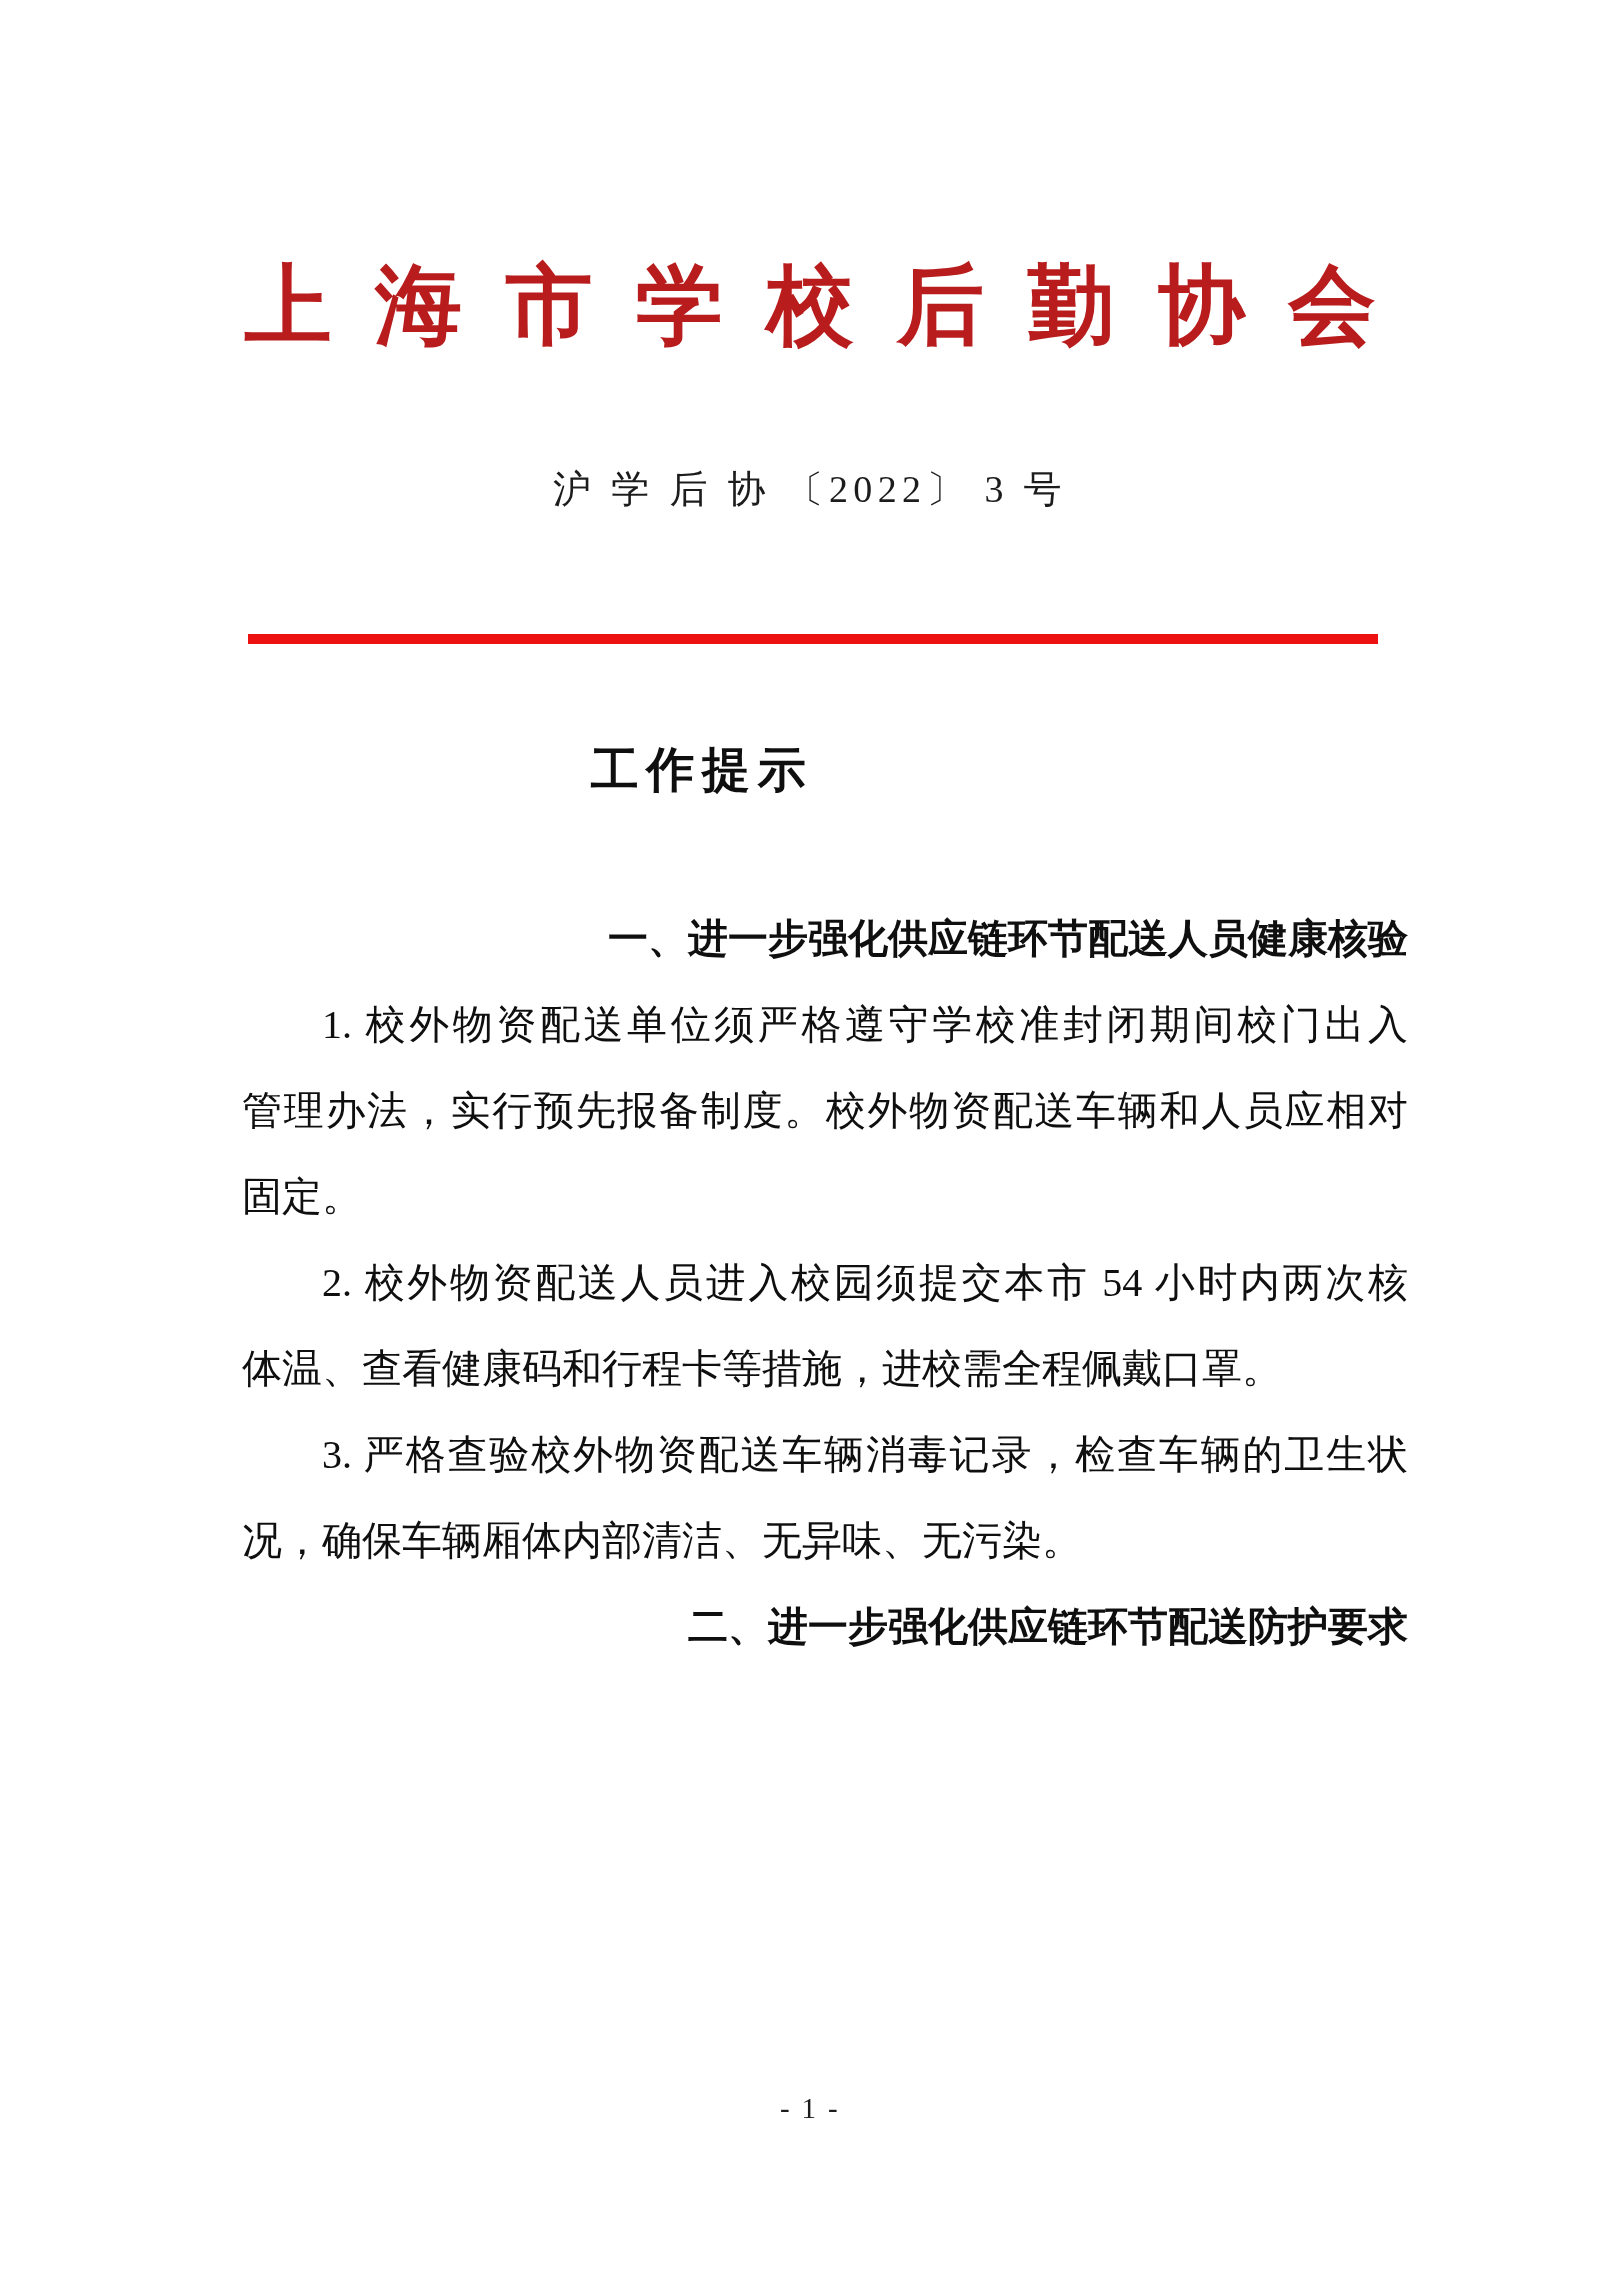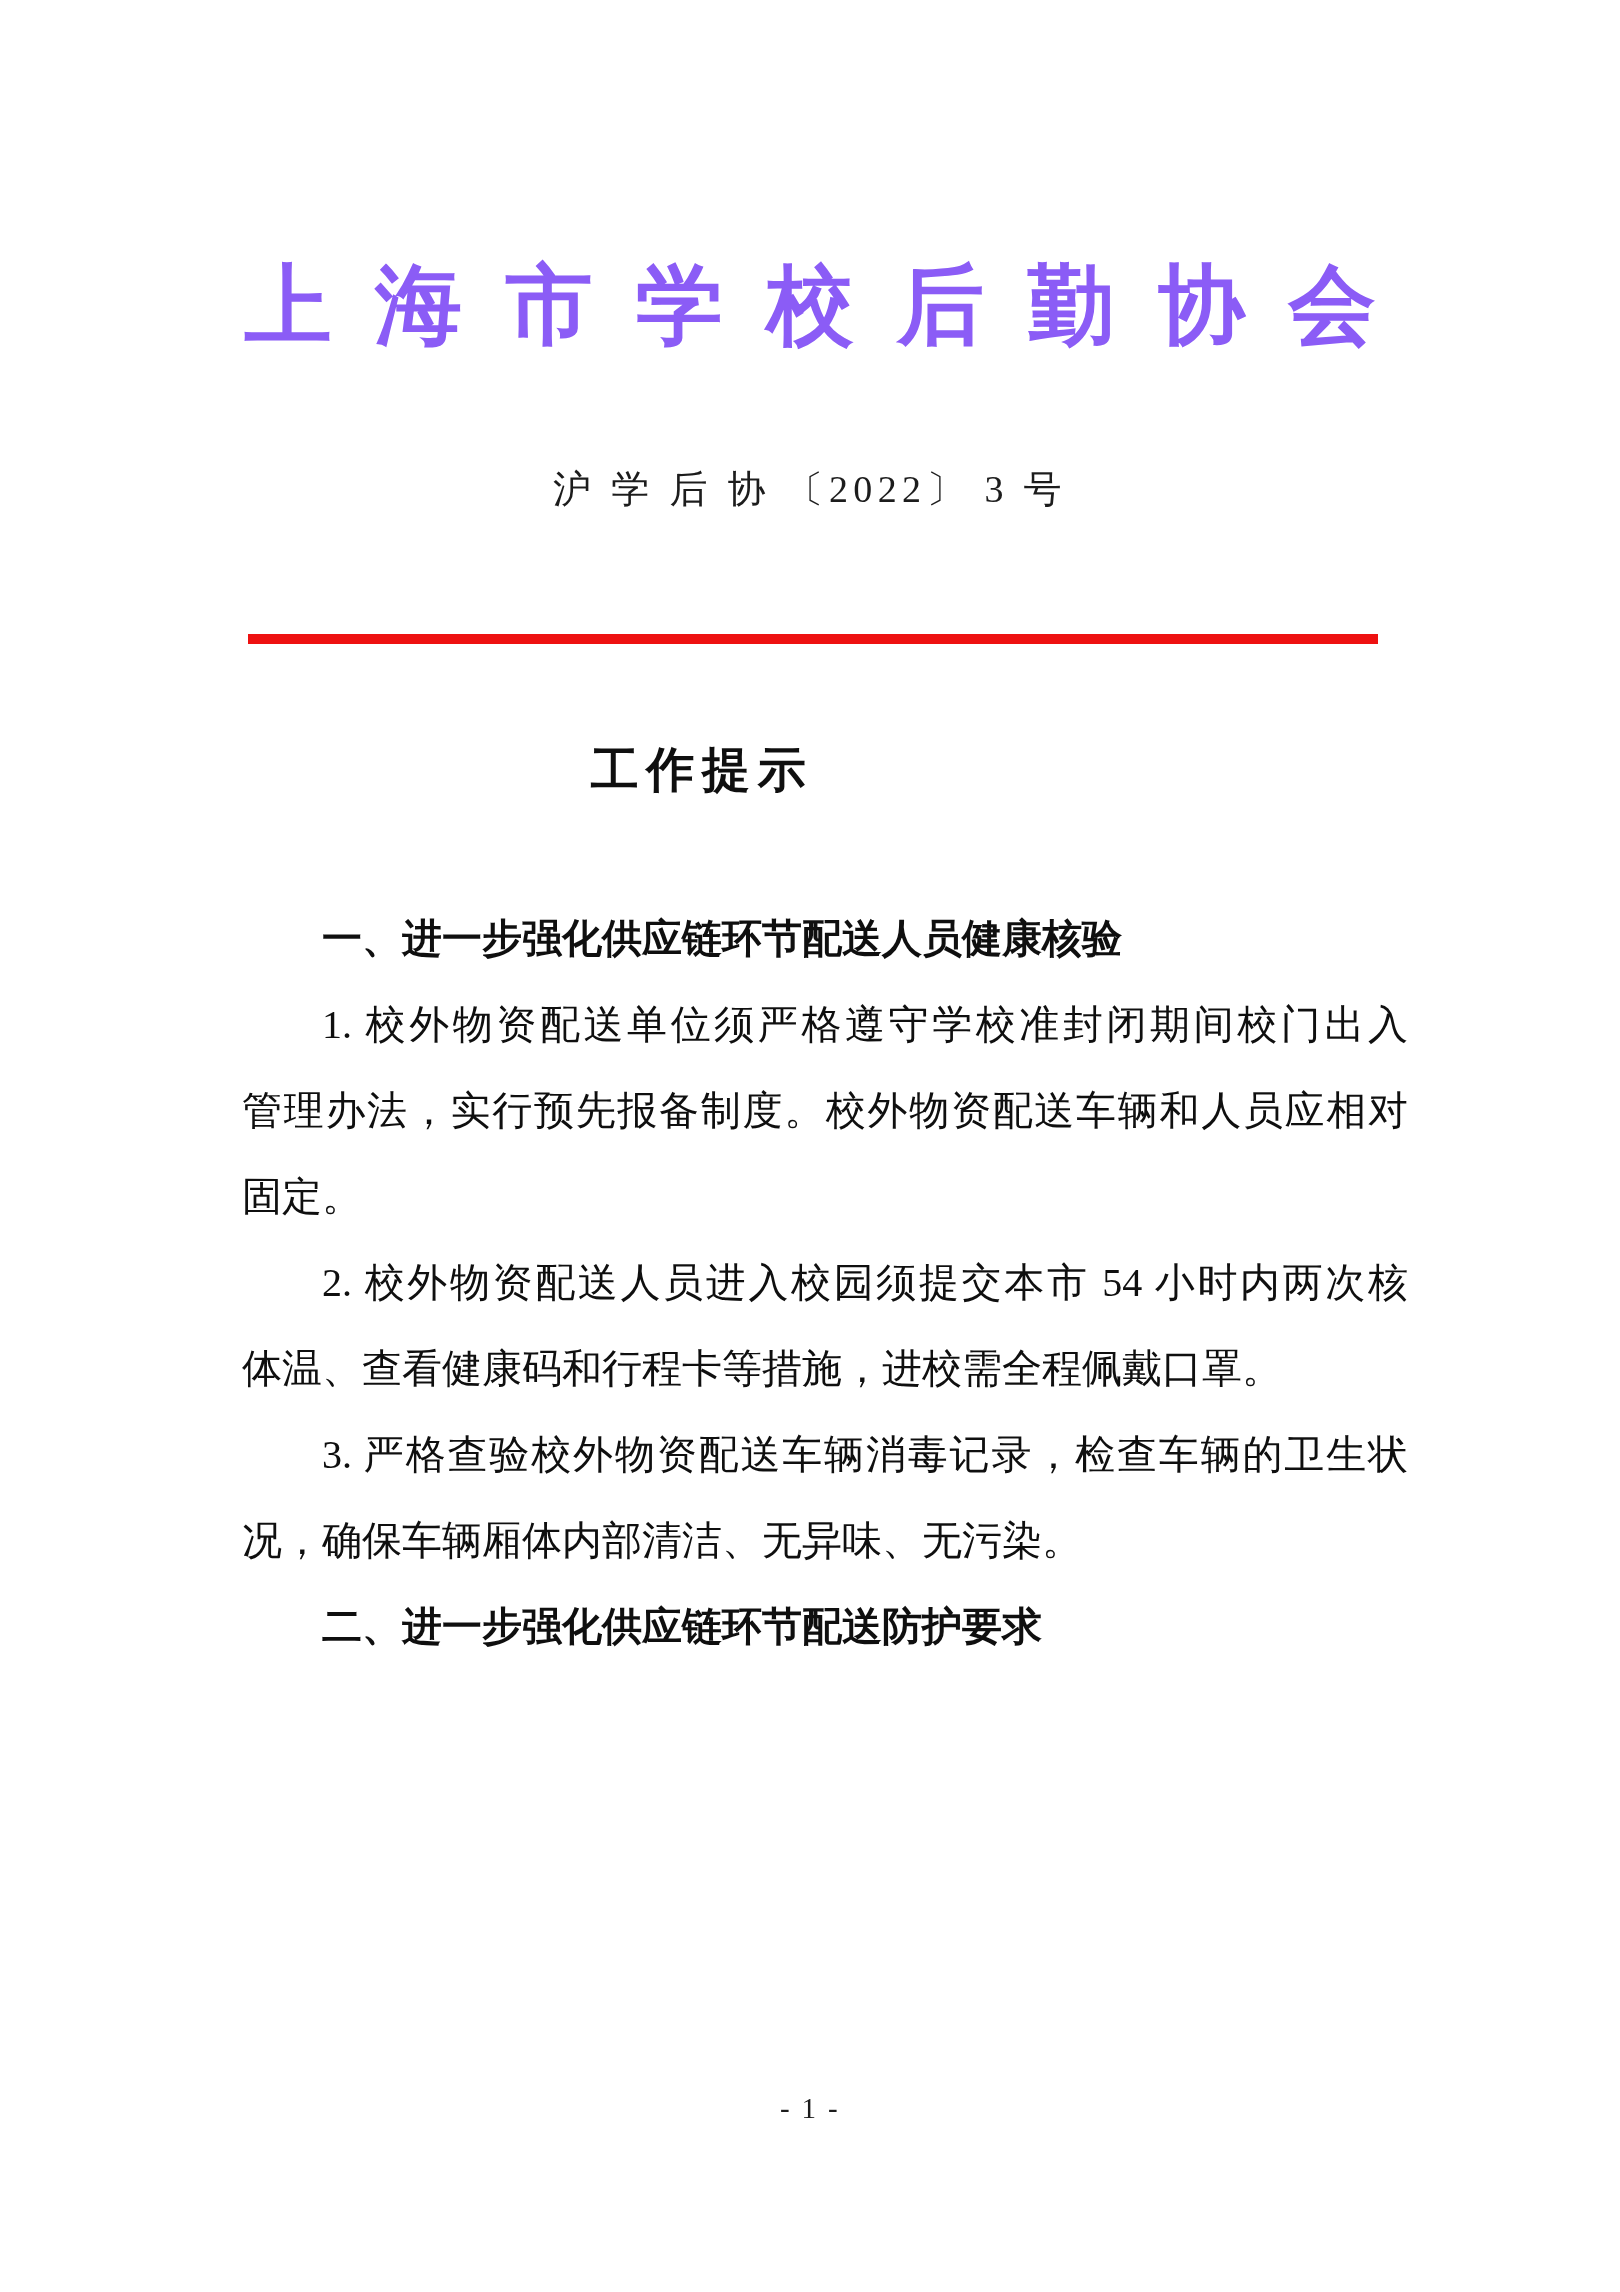--- a/index.html
+++ b/index.html
@@ -15,21 +15,21 @@
 
   
   .org-title {
     position: absolute;
     top: 247px;
     left: 0;
     width: 1620px;
     text-align: center;
     font-size: 87px;
     font-weight: bold;
-    color: #8b5cf6;
+    color: #b91c1c;
     white-space: nowrap;
   }
   .org-title .spread {
     letter-spacing: 0.50em;
     margin-right: -0.50em;
   }
 
   
   .doc-number {
     position: absolute;
@@ -81,20 +81,21 @@
     overflow: hidden;
     text-align: left;
     white-space: normal;
   }
   .doc-body .line.fill {
     text-align: justify;
     text-align-last: justify;
   }
   .doc-body .line.first {
     text-indent: 2em;
+    text-align: right;
   }
   .doc-body .block.heading .line {
     font-weight: bold;
   }
 
   
   .page-number {
     position: absolute;
     top: 2092px;
     left: 0;

